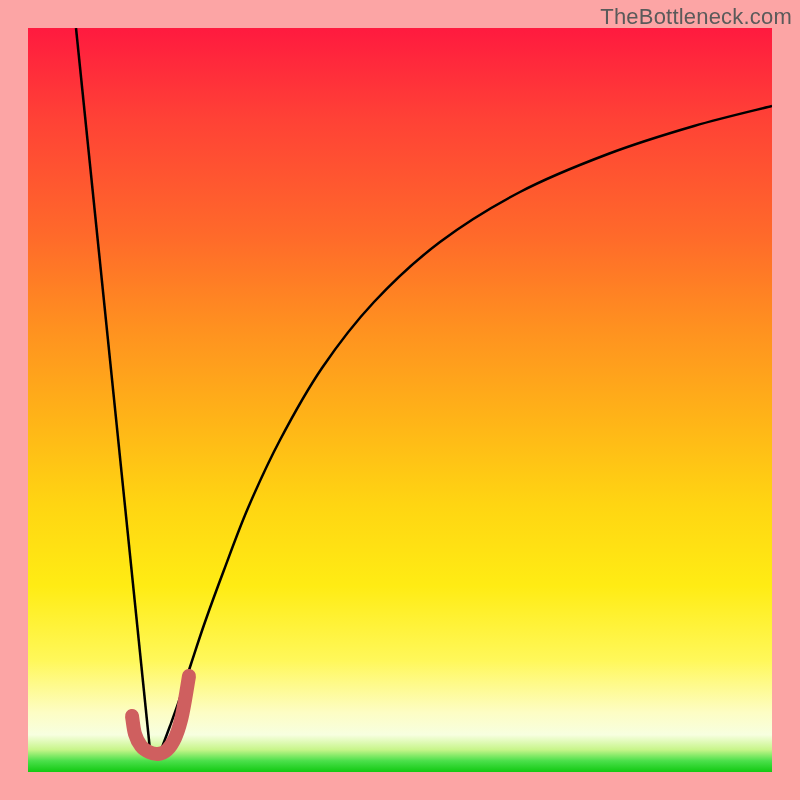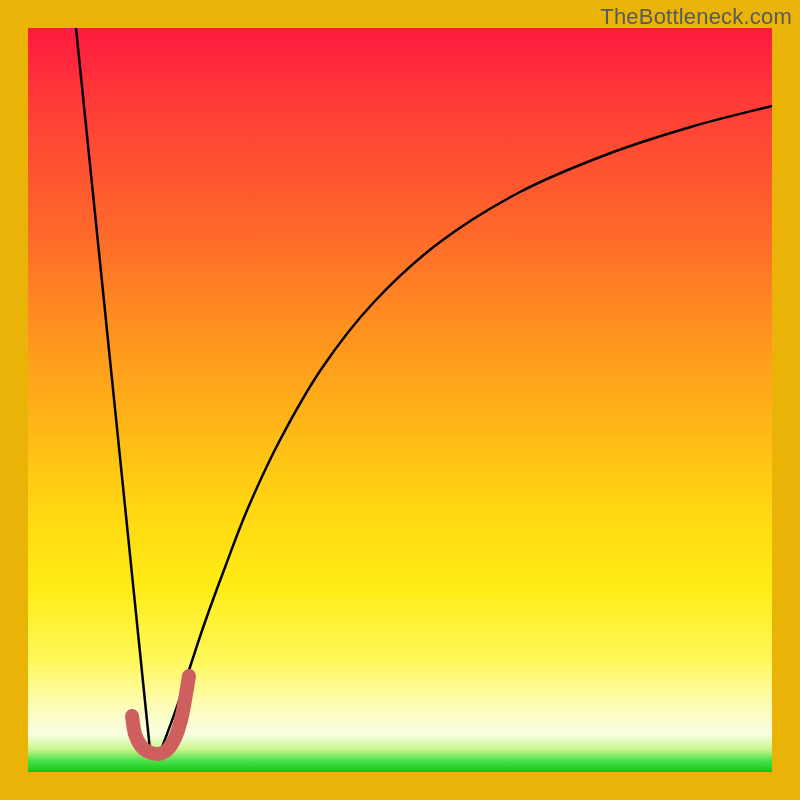--- a/index.html
+++ b/index.html
@@ -8,21 +8,21 @@
     width: 800px;
     height: 800px;
     background: #000;
     overflow: hidden;
     font-family: Arial, Helvetica, sans-serif;
   }
   .frame {
     position: absolute;
     top: 0; left: 0;
     width: 800px; height: 800px;
-    background: #eab308;
+    background: #fca5a5;
   }
   .plot-area {
     position: absolute;
     top: 28px;
     left: 28px;
     width: 744px;
     height: 744px;
     overflow: hidden;
     
     background: linear-gradient(

